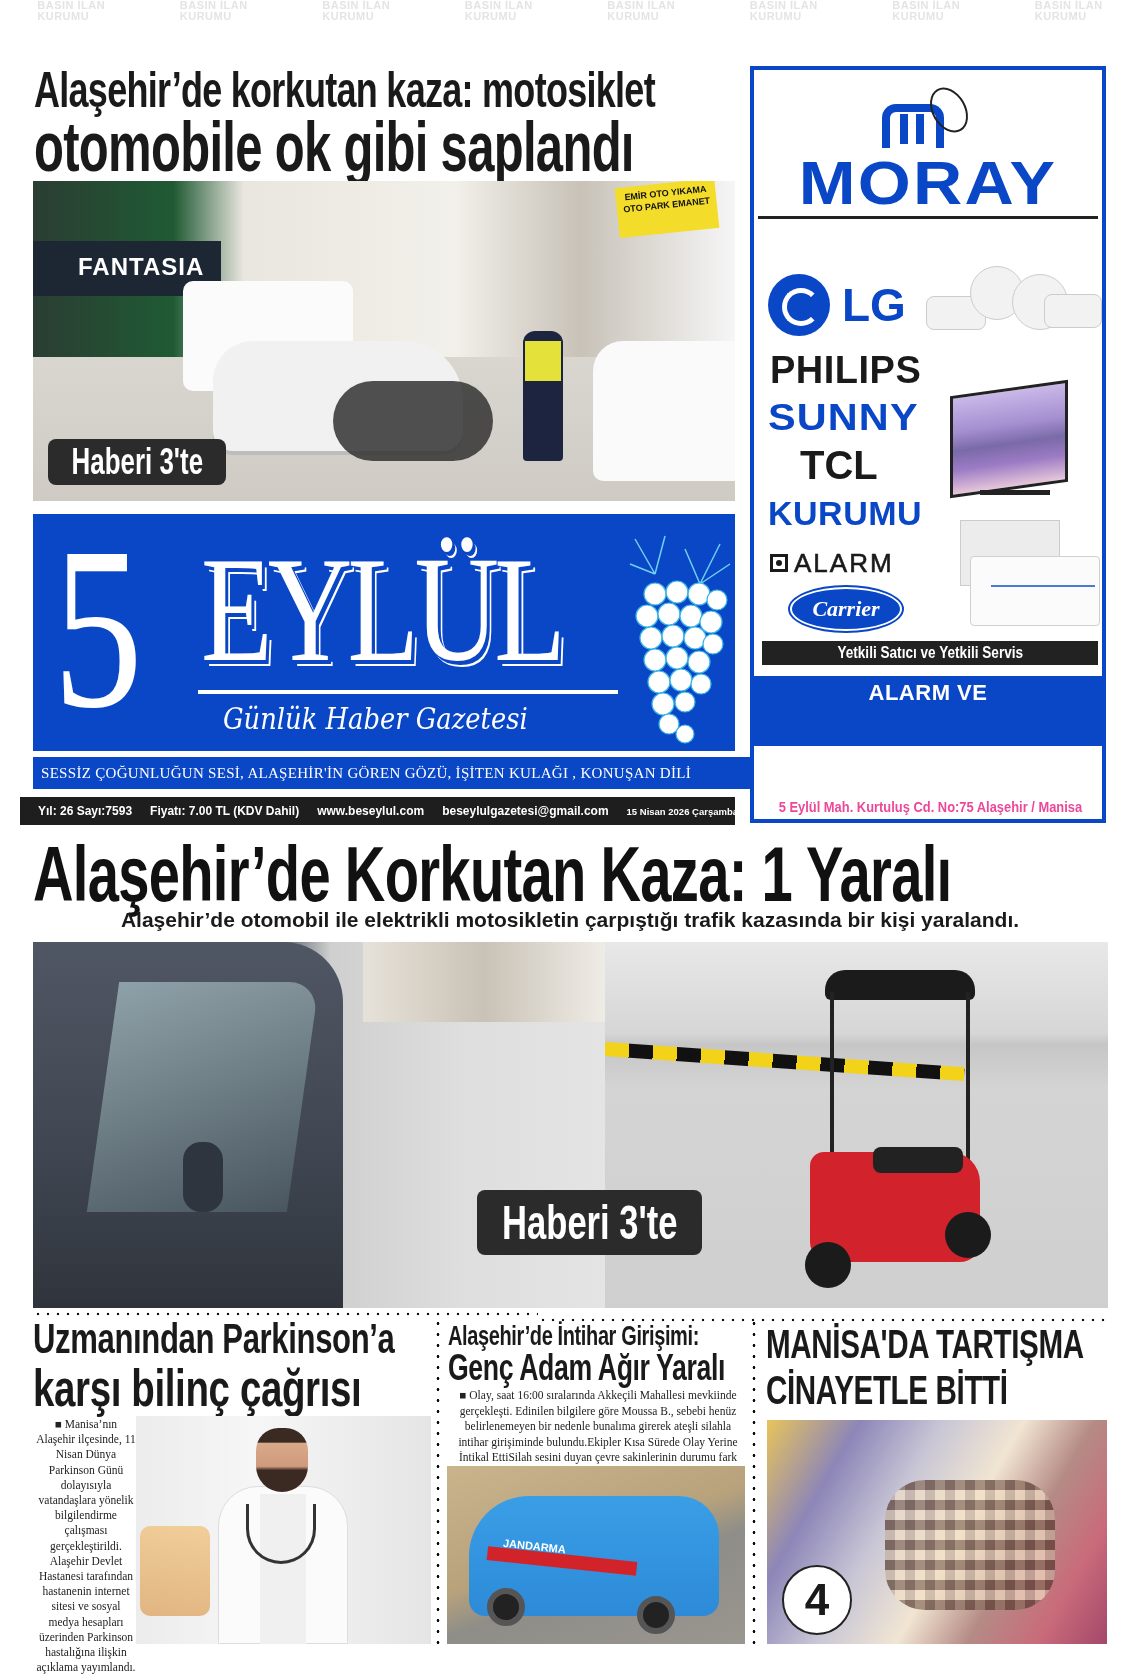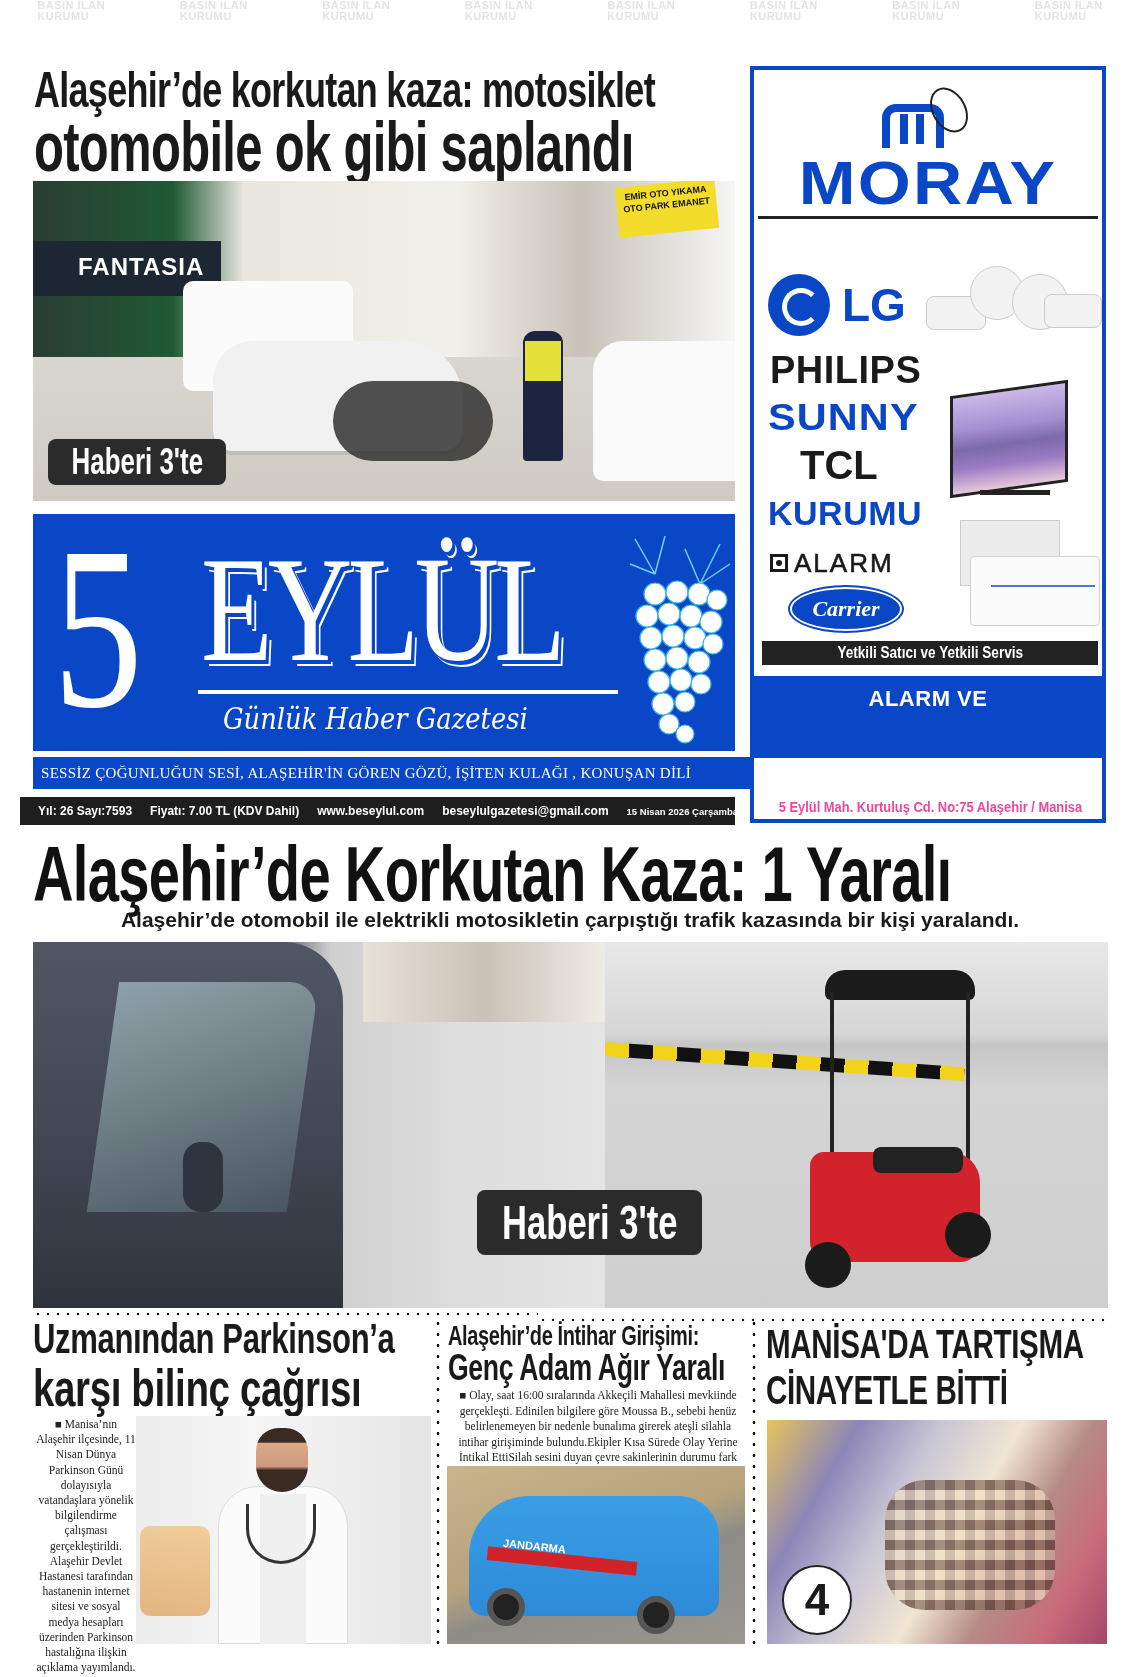--- a/index.html
+++ b/index.html
@@ -75,21 +75,21 @@
   .ad-cams { position: absolute; left: 172px; top: 196px; width: 176px; height: 80px; }
   .cam { position: absolute; background: #f2f2f2; border: 1px solid #ccc; }
   .ad-tv { position: absolute; left: 196px; top: 318px; width: 118px; height: 102px; background: linear-gradient(180deg, #c9b8e8 0%, #a58fd1 35%, #7a6aa8 55%, #9c7bc5 75%, #e6c7d9 100%); border: 3px solid #222; transform: skewY(-8deg); }
   .ad-tv-stand { position: absolute; left: 226px; top: 420px; width: 70px; height: 5px; background: #222; }
   .ad-ac { position: absolute; left: 196px; top: 450px; width: 150px; height: 108px; }
   .ad-ac .outdoor { position: absolute; left: 10px; top: 0; width: 100px; height: 66px; background: #ececec; border: 1px solid #ccc; }
   .ad-ac .indoor { position: absolute; left: 20px; top: 36px; width: 130px; height: 70px; background: #fbfbfb; border: 1px solid #d0d0d0; border-radius: 4px; }
   .ad-ac .indoor::after { content: ""; position: absolute; left: 20px; top: 28px; width: 104px; height: 2px; background: #4a7bd3; }
   .ad-yetkili { position: absolute; left: 8px; top: 571px; width: 336px; height: 24px; background: #222; color: #fff; font-size: 16px; font-weight: bold; text-align: center; line-height: 24px; }
   .ad-yetkili span { display: inline-block; transform: scaleX(0.85); }
-  .ad-alarm { position: absolute; left: 0; top: 606px; width: 348px; height: 82px; background: #0a47c7; color: #fff; text-align: center; font-size: 22px; font-weight: bold; line-height: 26px; padding-top: 10px; letter-spacing: 0.5px; }
+  .ad-alarm { position: absolute; left: 0; top: 606px; width: 348px; height: 70px; background: #0a47c7; color: #fff; text-align: center; font-size: 22px; font-weight: bold; line-height: 26px; padding-top: 4px; letter-spacing: 0.5px; }
   .ad-contact { position: absolute; left: 0; top: 682px; width: 348px; height: 36px; border-top: 2px solid #0a47c7; border-bottom: 3px solid #0a47c7; display: flex; justify-content: space-around; align-items: center; font-size: 24px; font-weight: bold; color: #1a1a1a; white-space: nowrap; }
   .ad-contact span { display: inline-block; transform: scaleX(0.78); }
   .ad-address { position: absolute; left: 0; top: 724px; width: 348px; height: 26px; text-align: center; font-size: 15px; font-weight: bold; color: #ec4899; line-height: 26px; white-space: nowrap; }
   .ad-address span { display: inline-block; transform: scaleX(0.86); }
 
   
   .main-hl { left: 33px; top: 834px; font-size: 78px; line-height: 80px; transform: scaleX(0.72); color: #111; }
   .main-sub { left: 0; top: 905px; width: 1140px; text-align: center; font-size: 21px; font-weight: bold; color: #1a1a1a; line-height: 30px; white-space: nowrap; }
 
   .photo-main-left { left: 33px; top: 942px; width: 572px; height: 366px; background: linear-gradient(90deg, #474d58 0%, #5c6370 30%, #6e7480 45%, #cfcfcf 52%, #dedede 75%, #e4e4e4 100%); }

